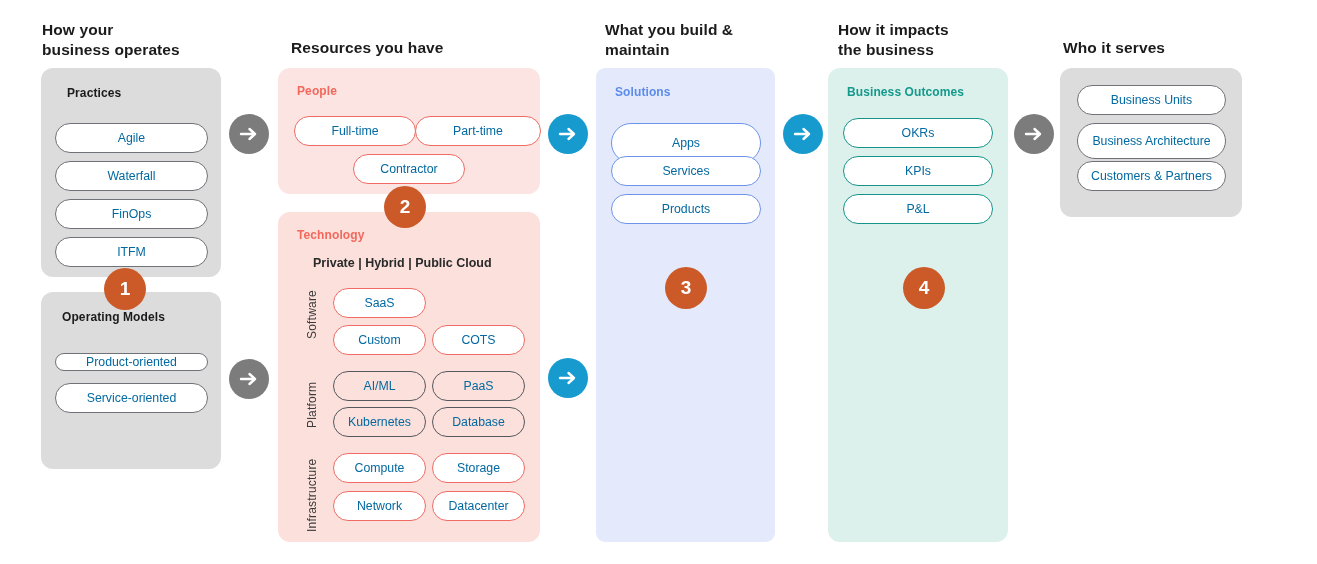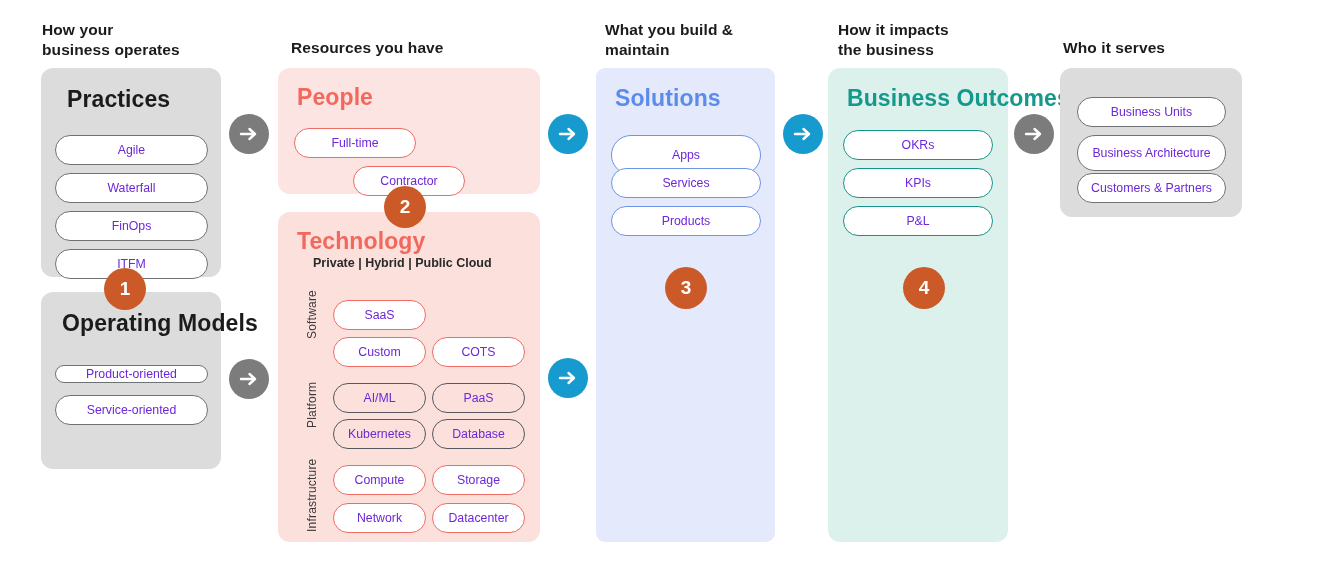--- a/index.html
+++ b/index.html
@@ -25,21 +25,21 @@
   
   .panel { position: absolute; border-radius: 12px; }
   .panel-gray  { background: #dcdcdc; }
   .panel-pink  { background: #fbe4e2; }
   .panel-pink2 { background: #fbe0dc; }
   .panel-blue  { background: #e4eafb; }
   .panel-teal  { background: #dcf1ec; }
 
   .panel-title {
     position: absolute;
-    font-size: 23px;
+    font-size: 12px;
     font-weight: bold;
     letter-spacing: .1px;
     white-space: nowrap;
   }
   .t-dark { color: #1b1b1b; }
   .t-red  { color: #f2685c; }
   .t-blue { color: #5b8cea; }
   .t-teal { color: #14998c; }
 
   .panel-sub {
@@ -53,24 +53,23 @@
 
   
   .pill {
     position: absolute;
     display: flex;
     align-items: center;
     justify-content: center;
     background: #ffffff;
     border-radius: 999px;
     font-size: 12.3px;
-    color: #6d28d9;
+    color: #0369a1;
     line-height: 1;
     white-space: nowrap;
-    margin-top: 12px;
   }
   .pill-gray { border: 1.4px solid #6f7276; }
   .pill-red  { border: 1.6px solid #ef6b63; }
   .pill-blue { border: 1.6px solid #6d94e8; }
   .pill-teal { border: 1.6px solid #169489; }
   .pill-plain{ border: 1.4px solid #55585c; background: transparent; }
 
   
   .vlabel {
     position: absolute;
@@ -131,20 +130,21 @@
 
   <div class="panel panel-gray" style="left:41px; top:292px; width:180px; height:177px;">
     <div class="panel-title t-dark" style="left:21px; top:18px;">Operating Models</div>
     <div class="pill pill-gray" style="left:14px; top:61px;  width:153px; height:18px;">Product-oriented</div>
     <div class="pill pill-gray" style="left:14px; top:91px;  width:153px; height:30px;">Service-oriented</div>
   </div>
 
   <div class="panel panel-pink" style="left:278px; top:68px; width:262px; height:126px;padding-left:30px;">
     <div class="panel-title t-red" style="left:19px; top:16px;">People</div>
     <div class="pill pill-red" style="left:16px;  top:48px; width:122px; height:30px;">Full-time</div>
+    <div class="pill pill-red" style="left:137px; top:48px; width:126px; height:30px;">Part-time</div>
     <div class="pill pill-red" style="left:75px;  top:86px; width:112px; height:30px;">Contractor</div>
   </div>
 
   <div class="badge" style="left:384px; top:186px;">2</div>
 
   <div class="panel panel-pink2" style="left:278px; top:212px; width:262px; height:330px;">
     <div class="panel-title t-red" style="left:19px; top:16px;">Technology</div>
     <div class="panel-sub" style="left:19px; top:44px;">Private | Hybrid | Public Cloud</div>
 
     <div class="vlabel" style="left:27px; top:127px;">Software</div>

